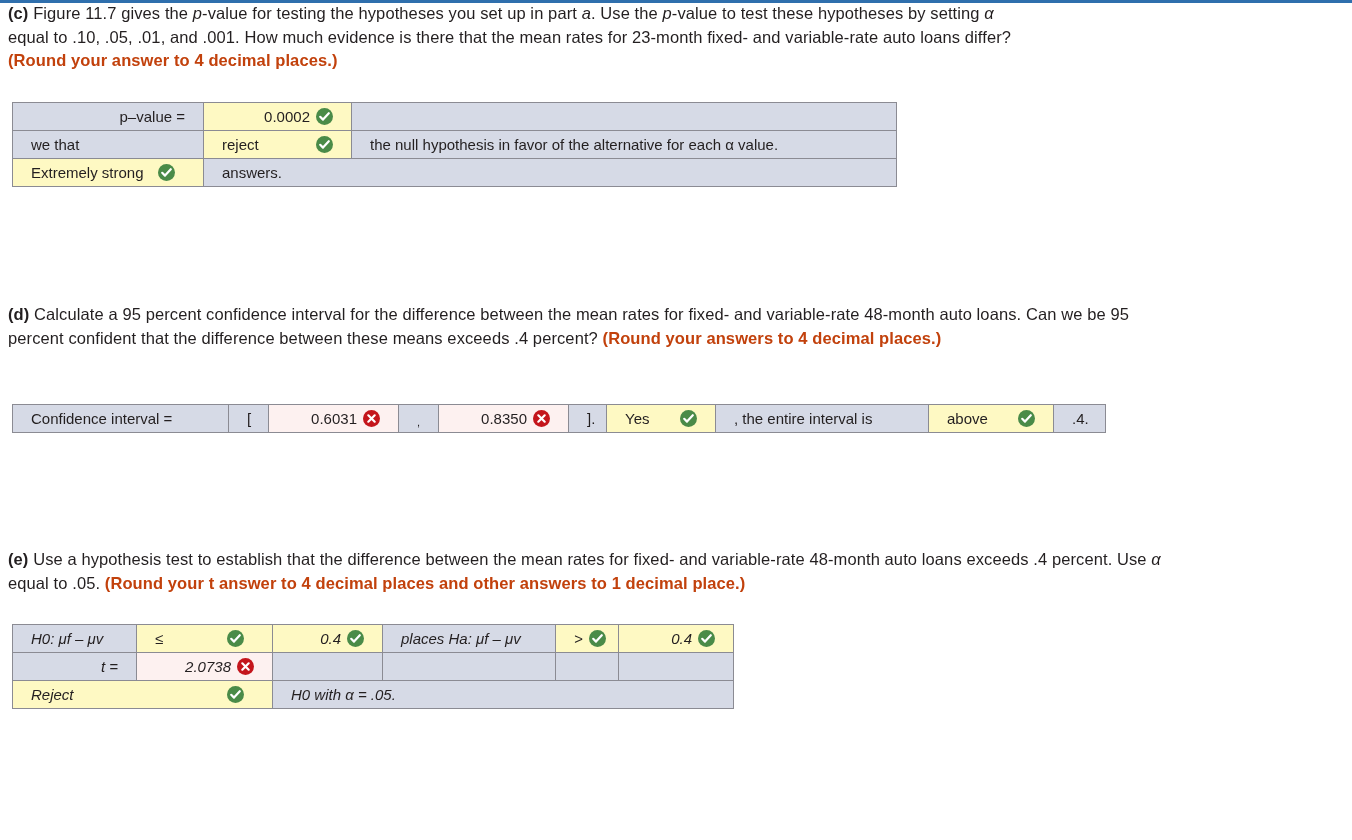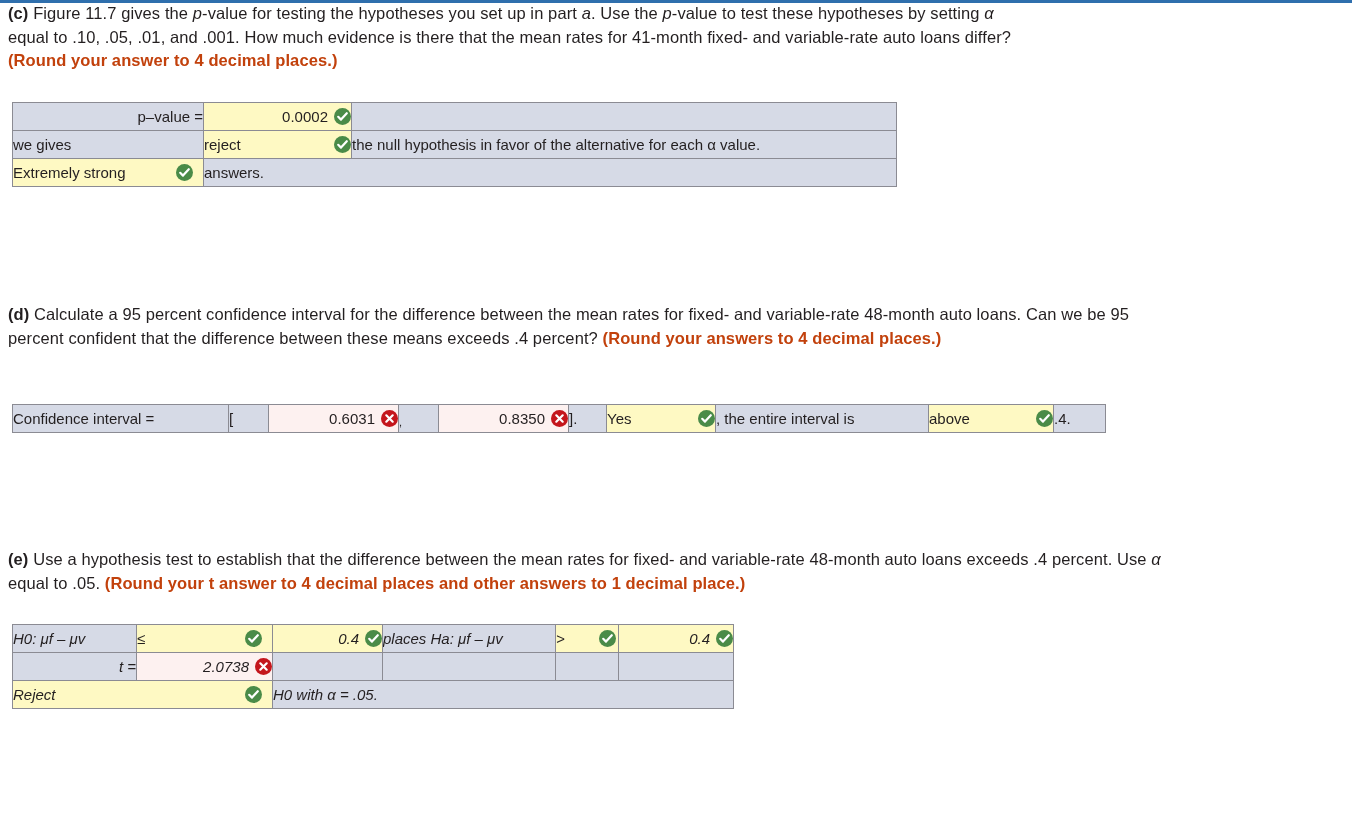--- a/index.html
+++ b/index.html
@@ -49,21 +49,21 @@
     position: absolute;
     border-collapse: collapse;
     table-layout: fixed;
     font-size: 15px;
     color: #231f20;
   }
   .atable td {
     border: 1px solid #8b8b93;
     background: #d6dae6;
     height: 26px;
-    padding: 0 0;
+    padding: 0 18px;
     vertical-align: middle;
     white-space: nowrap;
     overflow: hidden;
     font-size: 15px;
     line-height: 17px;
   }
   .atable td.ans {
     background: #fef9c3;
   }
   .atable td.wrong {
@@ -105,21 +105,21 @@
 </style>
 </head>
 <body>
 
 <div class="top-rule"></div>
 
 <div class="page">
 
   <div class="prompt" style="left:8px; top:2px; width:1180px;">
     <span class="lbl">(c)</span><span> Figure 11.7 gives the </span><span class="it">p</span><span>-value for testing the hypotheses you set up in part </span><span class="it">a</span><span>. Use the </span><span class="it">p</span><span>-value to test these hypotheses by setting </span><span class="it">α</span><br>
-    <span>equal to .10, .05, .01, and .001. How much evidence is there that the mean rates for 41-month fixed- and variable-rate auto loans differ?</span><br>
+    <span>equal to .10, .05, .01, and .001. How much evidence is there that the mean rates for 23-month fixed- and variable-rate auto loans differ?</span><br>
     <span class="red">(Round your answer to 4 decimal places.)</span>
   </div>
 
   <table class="atable" style="left:12px; top:102px; width:884px;">
     <colgroup>
       <col style="width:191px">
       <col style="width:148px">
       <col style="width:545px">
     </colgroup>
     <tbody>
@@ -137,21 +137,21 @@
                   <path d="M4.2 8.8 L7 11.6 L12.8 5.2" stroke="#ffffff" stroke-width="2.2" fill="none" stroke-linecap="round" stroke-linejoin="round"></path>
                 </svg>
             </span>
           </div>
         </td>
         <td></td>
       </tr>
       <tr>
         <td class="l">
           <div class="cellwrap left">
-            <span class="ctext">we gives</span>
+            <span class="ctext">we that</span>
           </div>
         </td>
         <td class="ans">
           <div class="cellwrap spread">
             <span class="ctext">reject</span>
             <span class="mark ok">
               <svg width="17" height="17" viewBox="0 0 17 17">
                   <path d="M4.2 8.8 L7 11.6 L12.8 5.2" stroke="#ffffff" stroke-width="2.2" fill="none" stroke-linecap="round" stroke-linejoin="round"></path>
                 </svg>
             </span>

